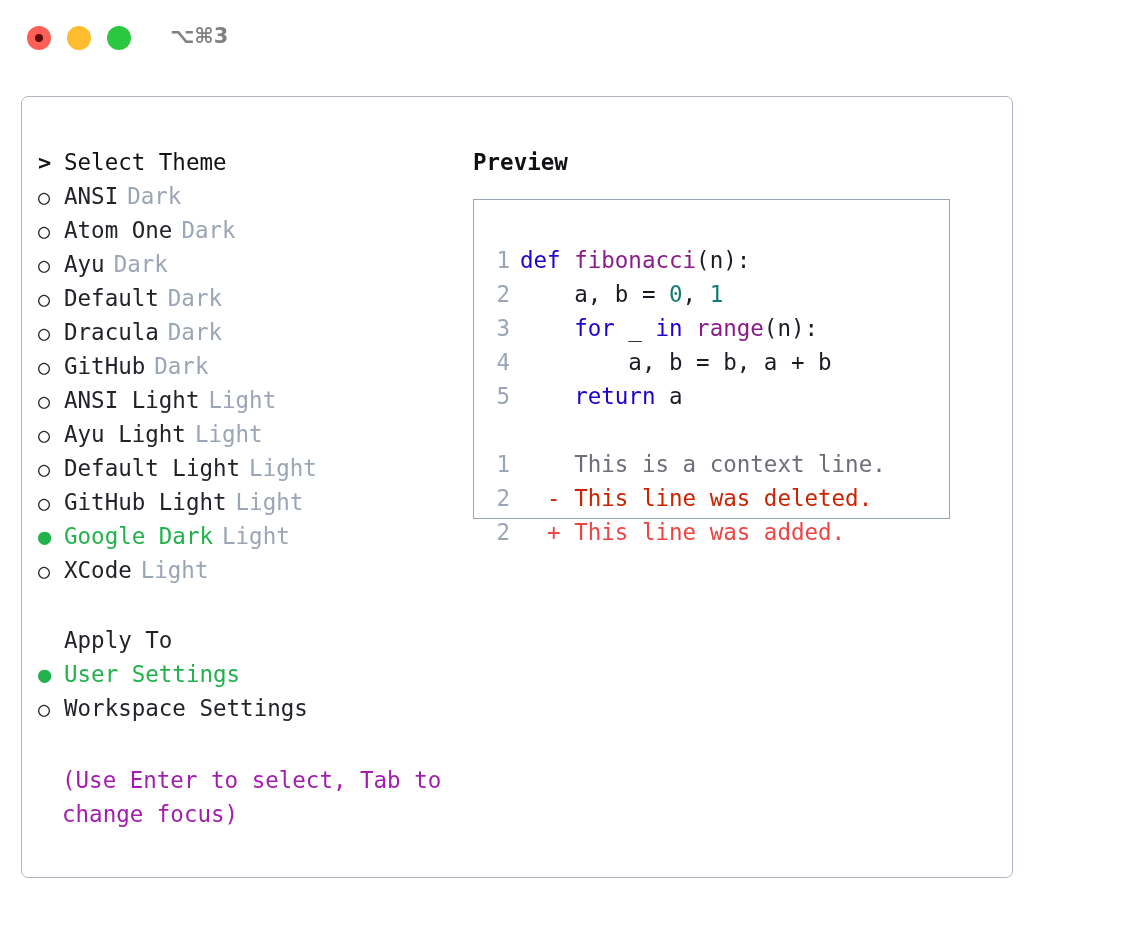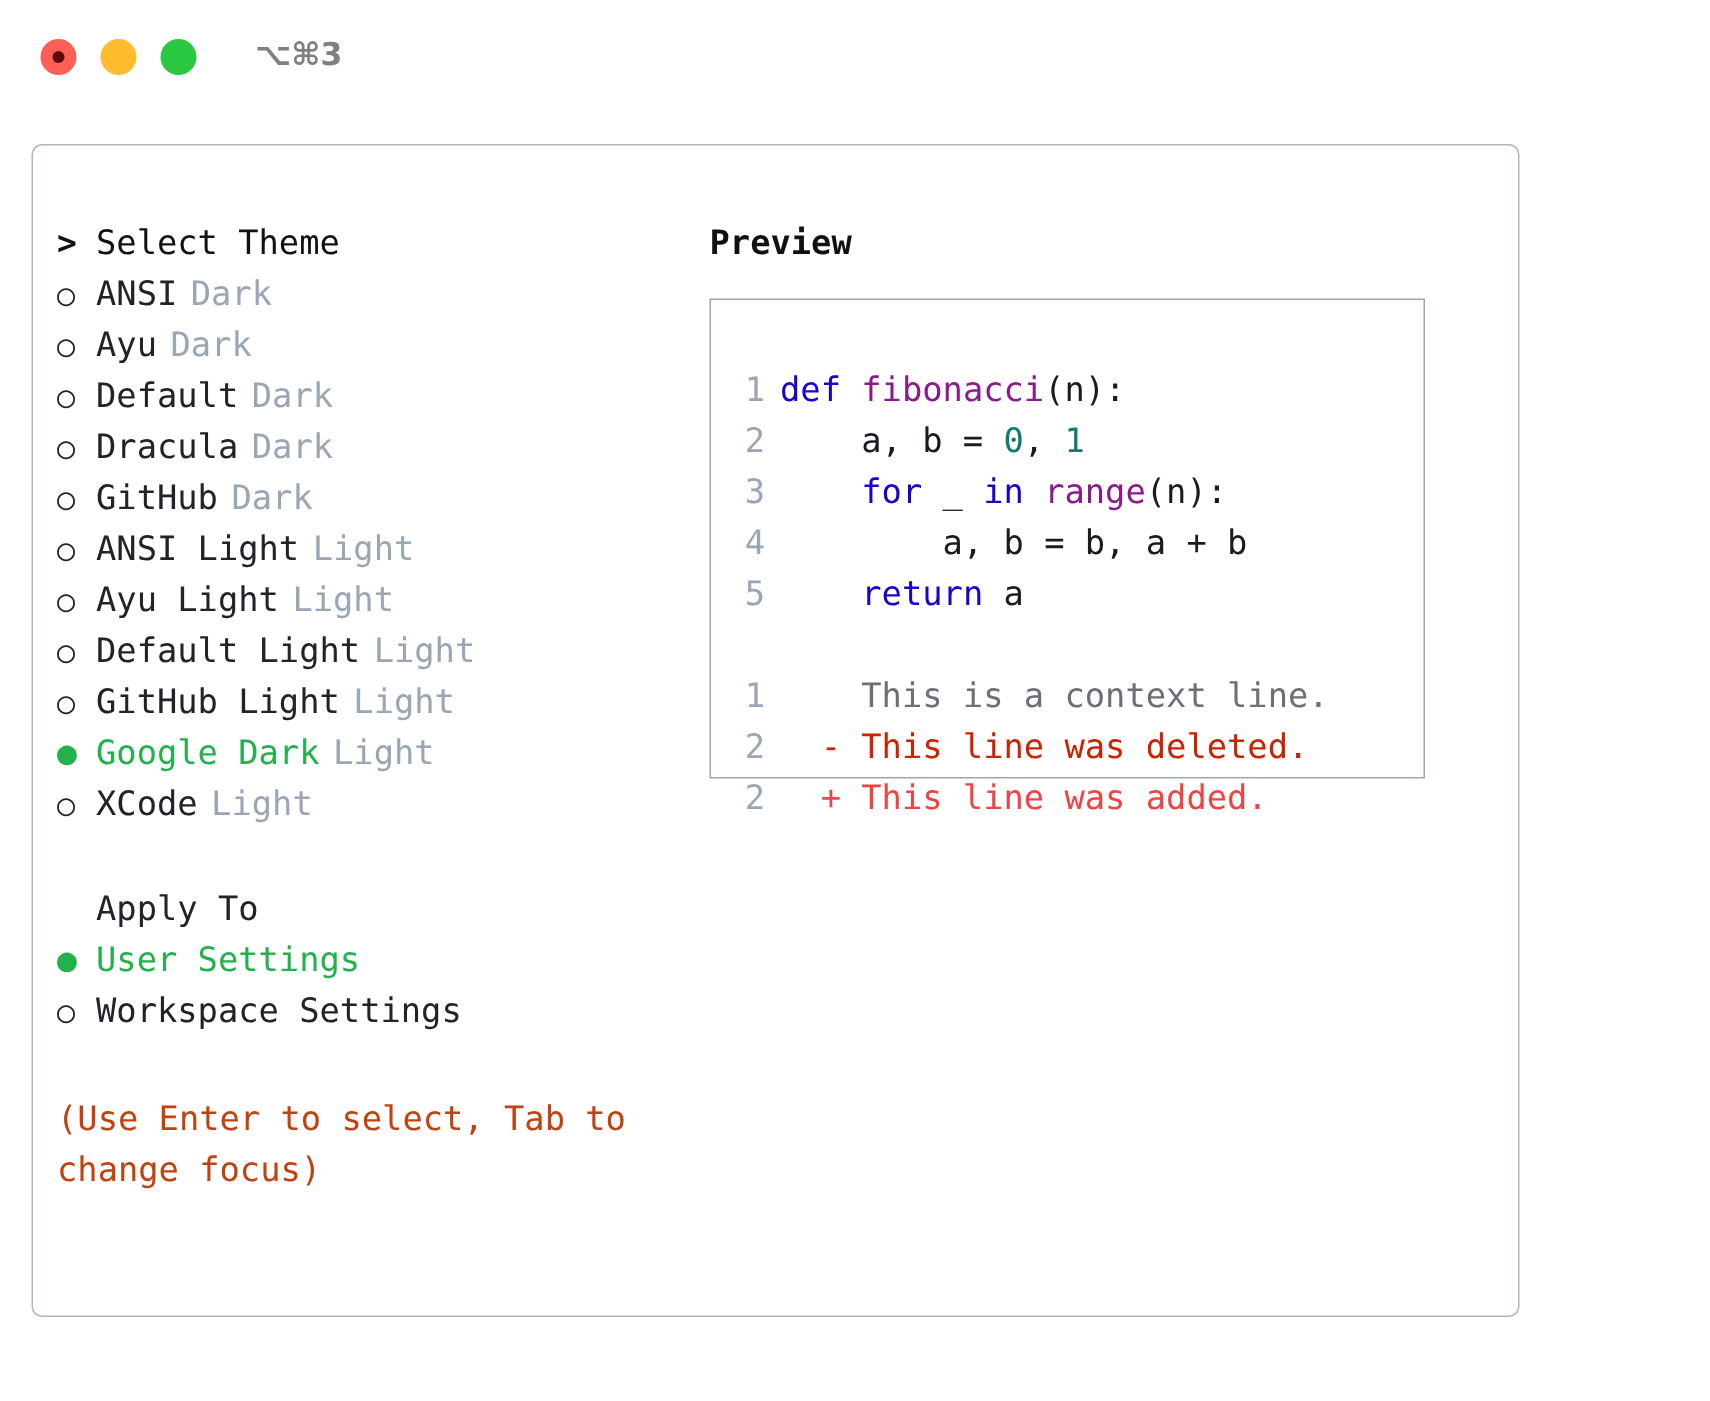--- a/index.html
+++ b/index.html
@@ -105,22 +105,23 @@
     color: #9aa5b5;
     margin-left: 9px;
   }
 
   #apply-section { margin-top: 36px; }
 
   #help-text {
     margin-top: 38px;
     font-size: 22.5px;
     line-height: 34px;
-    color: #c2410c;
+    color: #a21caf;
     width: 410px;
+    margin-left: 24px;
   }
 
   
   #right-col {
     position: absolute;
     left: 451px;
     top: 48px;
     width: 500px;
   }
   #preview-heading {
@@ -178,20 +179,21 @@
   <div id="panel">
 
     <div id="left-col">
 
       <div class="row heading">
         <span class="marker caret">&gt;</span><span class="row-label">Select Theme</span>
       </div>
 
       <div id="theme-items">
           <div class="row"><span class="marker unsel-dot">○</span><span class="row-label">ANSI</span><span class="row-tag">Dark</span></div>
+          <div class="row"><span class="marker unsel-dot">○</span><span class="row-label">Atom One</span><span class="row-tag">Dark</span></div>
           <div class="row"><span class="marker unsel-dot">○</span><span class="row-label">Ayu</span><span class="row-tag">Dark</span></div>
           <div class="row"><span class="marker unsel-dot">○</span><span class="row-label">Default</span><span class="row-tag">Dark</span></div>
           <div class="row"><span class="marker unsel-dot">○</span><span class="row-label">Dracula</span><span class="row-tag">Dark</span></div>
           <div class="row"><span class="marker unsel-dot">○</span><span class="row-label">GitHub</span><span class="row-tag">Dark</span></div>
           <div class="row"><span class="marker unsel-dot">○</span><span class="row-label">ANSI Light</span><span class="row-tag">Light</span></div>
           <div class="row"><span class="marker unsel-dot">○</span><span class="row-label">Ayu Light</span><span class="row-tag">Light</span></div>
           <div class="row"><span class="marker unsel-dot">○</span><span class="row-label">Default Light</span><span class="row-tag">Light</span></div>
           <div class="row"><span class="marker unsel-dot">○</span><span class="row-label">GitHub Light</span><span class="row-tag">Light</span></div>
           <div class="row selected"><span class="marker sel-dot">●</span><span class="row-label">Google Dark</span><span class="row-tag">Light</span></div>
           <div class="row"><span class="marker unsel-dot">○</span><span class="row-label">XCode</span><span class="row-tag">Light</span></div>

